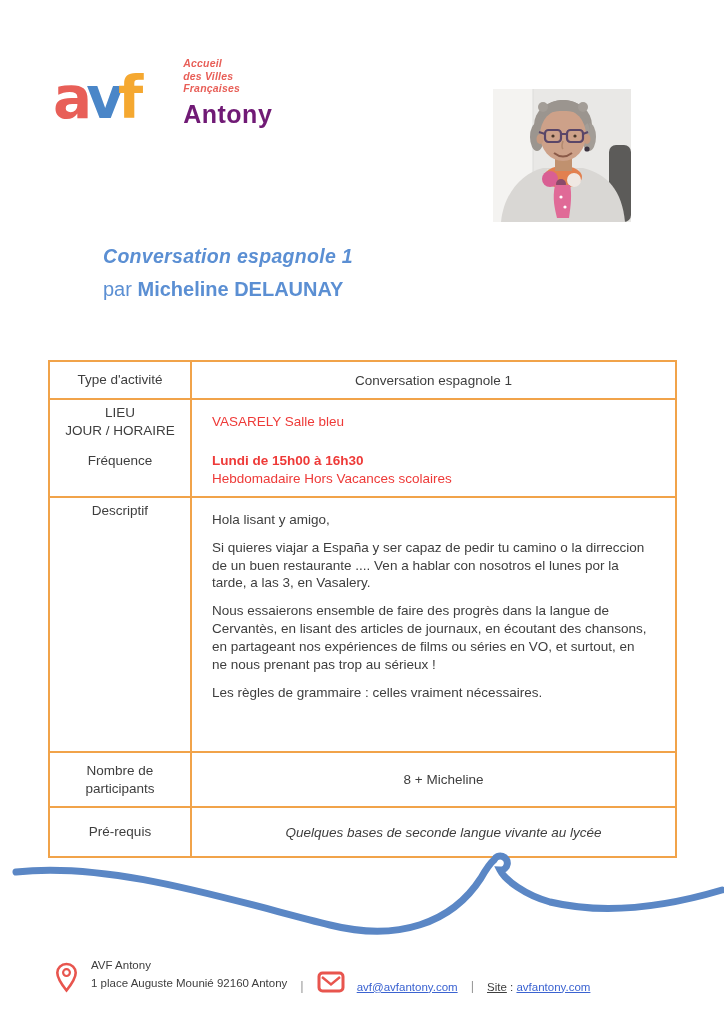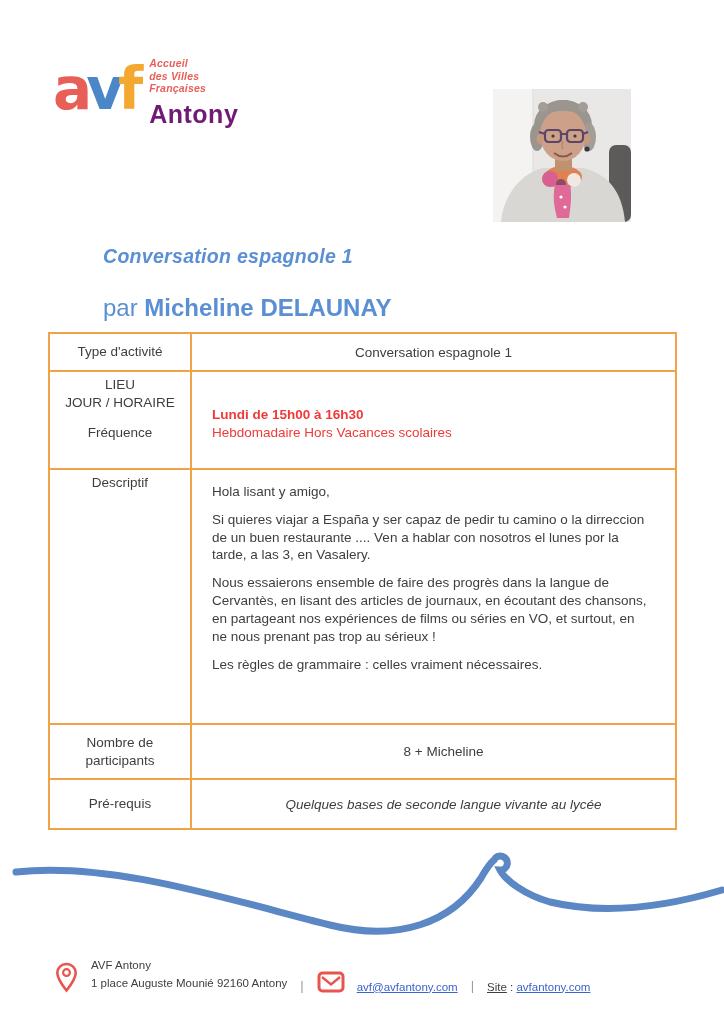--- a/index.html
+++ b/index.html
@@ -3,43 +3,43 @@
 <meta charset="utf-8">
 <style>
   * { margin:0; padding:0; box-sizing:border-box; }
   html,body { background:#ffffff; }
   .page {
     position:relative; width:724px; height:1024px; background:#ffffff;
     font-family:"Liberation Sans", sans-serif; overflow:hidden; margin:0 auto;
   }
 
   
-  .logo { position:absolute; left:53px; top:50px; display:flex; align-items:center; }
+  .logo { position:absolute; left:53px; top:50px; display:flex; align-items:flex-end;gap:34px; }
   .logo-word { font-family:"DejaVu Sans", sans-serif; font-size:58px; font-weight:800;
                letter-spacing:-6px; line-height:62px; }
   .logo-word .l-a { color:#e85f58; }
   .logo-word .l-v { color:#4a86c8; }
   .logo-word .l-f { color:#f5a830; }
   .logo-right { margin-left:12px; padding-top:7px; }
   .logo-tagline { color:#e85f58; font-size:10.5px; font-weight:bold; line-height:1.2; letter-spacing:.2px;font-style:italic; }
   .logo-city { color:#701a75; font-size:25px; font-weight:bold; margin-top:5px; letter-spacing:.5px; }
 
   
   .photo { position:absolute; left:493px; top:89px; width:138px; height:133px; overflow:hidden; }
   .photo svg { display:block; }
 
   
   .title-block { position:absolute; left:103px; top:245px; color:#5b8fd3; }
   .title-activity { font-size:19.5px; font-weight:bold; font-style:italic; letter-spacing:.3px; }
-  .title-by { font-size:24px; margin-top:26px; }
+  .title-by { font-size:20px; margin-top:10px; }
   .title-by .author { font-weight:bold; }
 
   
   .activity-table {
-    position:absolute; left:48px; top:332px; width:629px;
+    position:absolute; left:48px; top:360px; width:629px;
     display:grid; grid-template-columns:142px 1fr;
     grid-template-rows:38px 98px 255px 55px 48px;
     border:2px solid #f1a34a; color:#3e3e3e; font-size:13.5px;
   }
   .cell { background:#fff; }
   .c-border-b { border-bottom:2px solid #f1a34a; }
   .c-border-r { border-right:2px solid #f1a34a; }
   .lbl { display:flex; flex-direction:column; align-items:center; justify-content:center;
          text-align:center; line-height:1.3; }
   .lbl-top { justify-content:flex-start; padding-top:4px; }
@@ -137,20 +137,21 @@
     <div class="cell val-center c-border-b">
       <span>Conversation espagnole 1</span>
     </div>
 
     <div class="cell lbl lbl-top c-border-r c-border-b">
       <span>LIEU</span>
       <span>JOUR /  HORAIRE</span>
       <span class="freq-label">Fréquence</span>
     </div>
     <div class="cell sched-cell c-border-b">
+      <div>VASARELY Salle bleu</div>
       <div class="sched-time">Lundi de 15h00 à 16h30</div>
       <div>Hebdomadaire Hors Vacances scolaires</div>
     </div>
 
     <div class="cell lbl lbl-top c-border-r c-border-b">
       <span>Descriptif</span>
     </div>
     <div class="cell desc-cell c-border-b">
       <p>Hola lisant y amigo,</p>
       <p>Si quieres viajar a España y ser capaz de pedir tu camino o la dirreccion de un buen restaurante .... Ven a hablar con nosotros el lunes por la tarde, a las 3, en Vasalery.</p>

